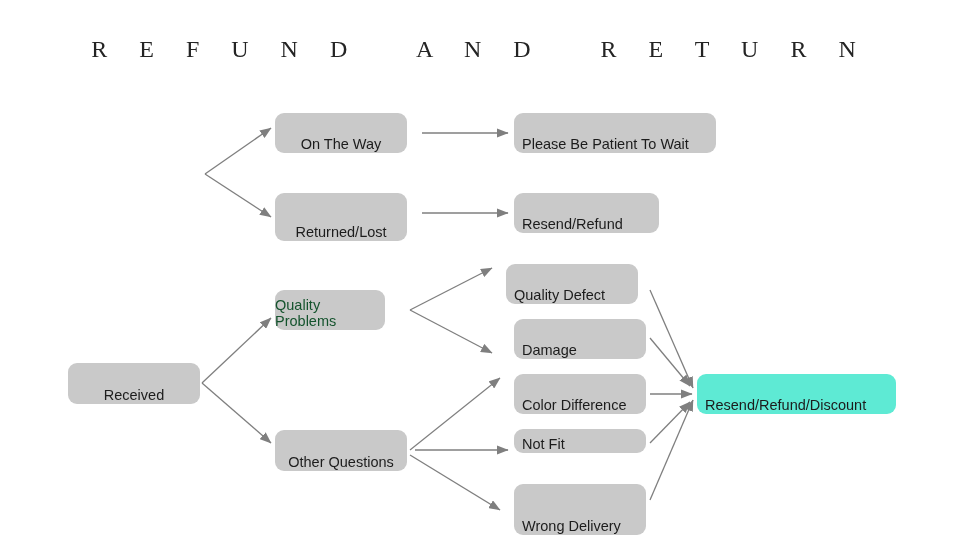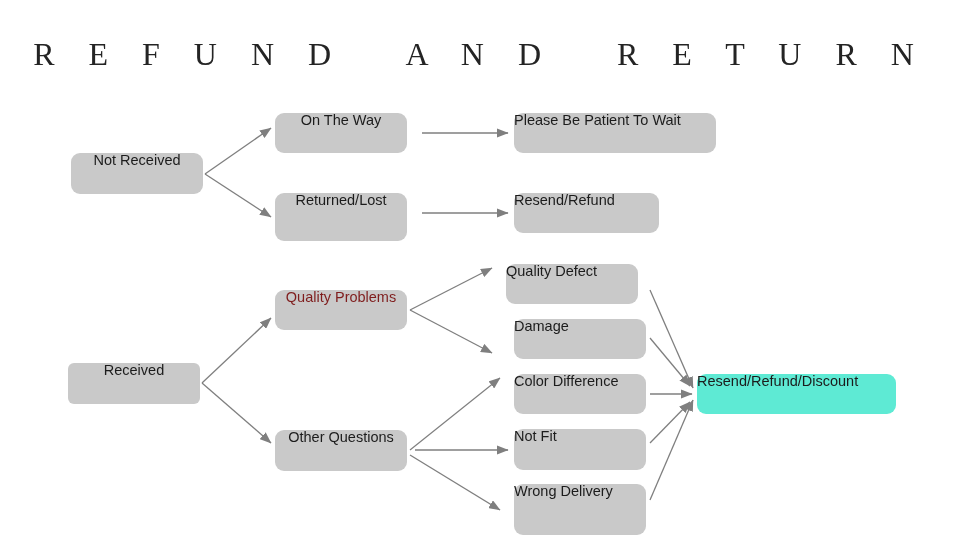--- a/index.html
+++ b/index.html
@@ -15,40 +15,40 @@
     overflow: hidden;
     font-family: "Liberation Sans", sans-serif;
   }
   #title {
     position: absolute;
     left: 0;
     top: 36px;
     width: 960px;
     text-align: center;
     font-family: "Liberation Serif", "DejaVu Serif", serif;
-    font-size: 32px;
+    font-size: 24px;
     font-weight: 400;
     letter-spacing: 13px;
     color: #242424;
     white-space: pre;
   }
   .node {
     position: absolute;
     background: #c9c9c9;
     border-radius: 9px;
     color: #1c1c1c;
     font-size: 14.5px;
     font-family: "Liberation Sans", sans-serif;
     display: flex;
-    align-items: flex-start;
+    align-items: flex-end;
     box-sizing: border-box;
     line-height: 1.1;
   }
   .node.center { justify-content: center; }
-  .node.left { justify-content: flex-start; padding-left: 0; }
+  .node.left { justify-content: flex-start; padding-left: 8px; }
   svg.edges {
     position: absolute;
     left: 0;
     top: 0;
     width: 960px;
     height: 560px;
     pointer-events: none;
   }
 </style>
 </head>
@@ -77,54 +77,51 @@
         <line x1="415" y1="450" x2="508" y2="450"></line>
         <line x1="410" y1="455" x2="500" y2="510"></line>
         <line x1="650" y1="290" x2="693" y2="388"></line>
         <line x1="650" y1="338" x2="690" y2="386"></line>
         <line x1="650" y1="394" x2="692" y2="394"></line>
         <line x1="650" y1="443" x2="690" y2="402"></line>
         <line x1="650" y1="500" x2="693" y2="400"></line>
       </g>
   </svg>
 
-  <div class="node center" style="left: 71px; top: 153px; width: 132px; height: 41px; background: rgb(201, 201, 201); color: rgb(28, 28, 28);">
-    <span>Not Received</span>
-  </div>
   <div class="node center" style="left: 275px; top: 113px; width: 132px; height: 40px; background: rgb(201, 201, 201); color: rgb(28, 28, 28);">
     <span>On The Way</span>
   </div>
   <div class="node center" style="left: 275px; top: 193px; width: 132px; height: 48px; background: rgb(201, 201, 201); color: rgb(28, 28, 28);">
     <span>Returned/Lost</span>
   </div>
   <div class="node left" style="left: 514px; top: 113px; width: 202px; height: 40px; background: rgb(201, 201, 201); color: rgb(28, 28, 28);">
     <span>Please Be Patient To Wait</span>
   </div>
   <div class="node left" style="left: 514px; top: 193px; width: 145px; height: 40px; background: rgb(201, 201, 201); color: rgb(28, 28, 28);">
     <span>Resend/Refund</span>
   </div>
-  <div class="node center" style="left: 68px; top: 363px; width: 132px; height: 41px; background: rgb(201, 201, 201); color: rgb(28, 28, 28); border-radius: 6px;">
+  <div class="node center" style="left: 68px; top: 363px; width: 132px; height: 41px; background: rgb(201, 201, 201); color: rgb(28, 28, 28);">
     <span>Received</span>
   </div>
-  <div class="node center" style="left: 275px; top: 290px; width: 132px; height: 40px; background: rgb(201, 201, 201); color: #7f1d1d;">
+  <div class="node center" style="left: 275px; top: 290px; width: 110px; height: 40px; background: rgb(201, 201, 201); color: #14532d;">
     <span>Quality Problems</span>
   </div>
   <div class="node center" style="left: 275px; top: 430px; width: 132px; height: 41px; background: rgb(201, 201, 201); color: rgb(28, 28, 28);">
     <span>Other Questions</span>
   </div>
   <div class="node left" style="left: 506px; top: 264px; width: 132px; height: 40px; background: rgb(201, 201, 201); color: rgb(28, 28, 28);">
     <span>Quality Defect</span>
   </div>
   <div class="node left" style="left: 514px; top: 319px; width: 132px; height: 40px; background: rgb(201, 201, 201); color: rgb(28, 28, 28);">
     <span>Damage</span>
   </div>
   <div class="node left" style="left: 514px; top: 374px; width: 132px; height: 40px; background: rgb(201, 201, 201); color: rgb(28, 28, 28);">
     <span>Color Difference</span>
   </div>
-  <div class="node left" style="left: 514px; top: 429px; width: 132px; height: 41px; background: rgb(201, 201, 201); color: rgb(28, 28, 28);">
+  <div class="node left" style="left: 514px; top: 429px; width: 132px; height: 24px; background: rgb(201, 201, 201); color: rgb(28, 28, 28);">
     <span>Not Fit</span>
   </div>
   <div class="node left" style="left: 514px; top: 484px; width: 132px; height: 51px; background: rgb(201, 201, 201); color: rgb(28, 28, 28);">
     <span>Wrong Delivery</span>
   </div>
   <div class="node left" style="left: 697px; top: 374px; width: 199px; height: 40px; background: #5eead4; color: rgb(28, 28, 28);">
     <span>Resend/Refund/Discount</span>
   </div>
 
 </div>

